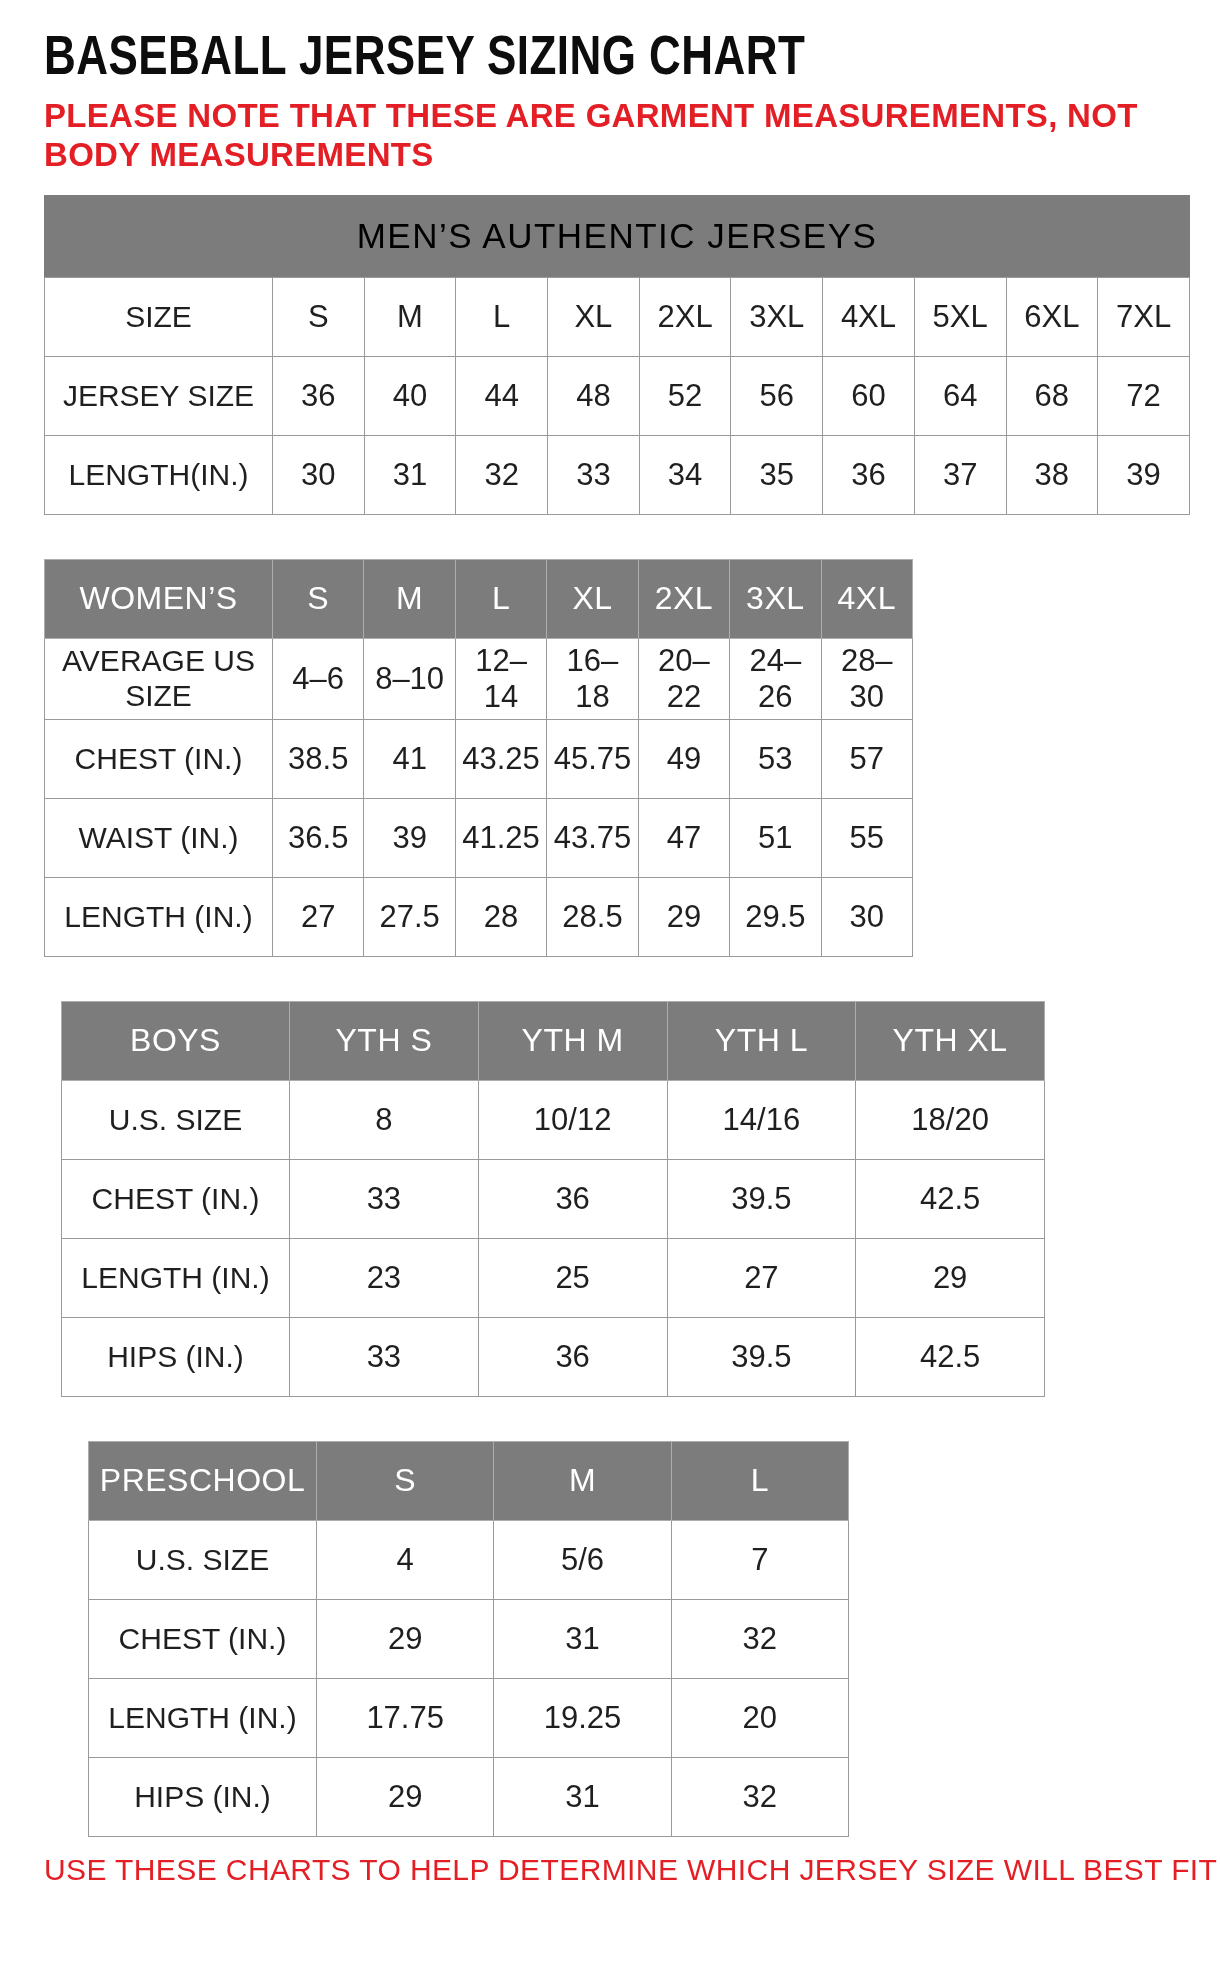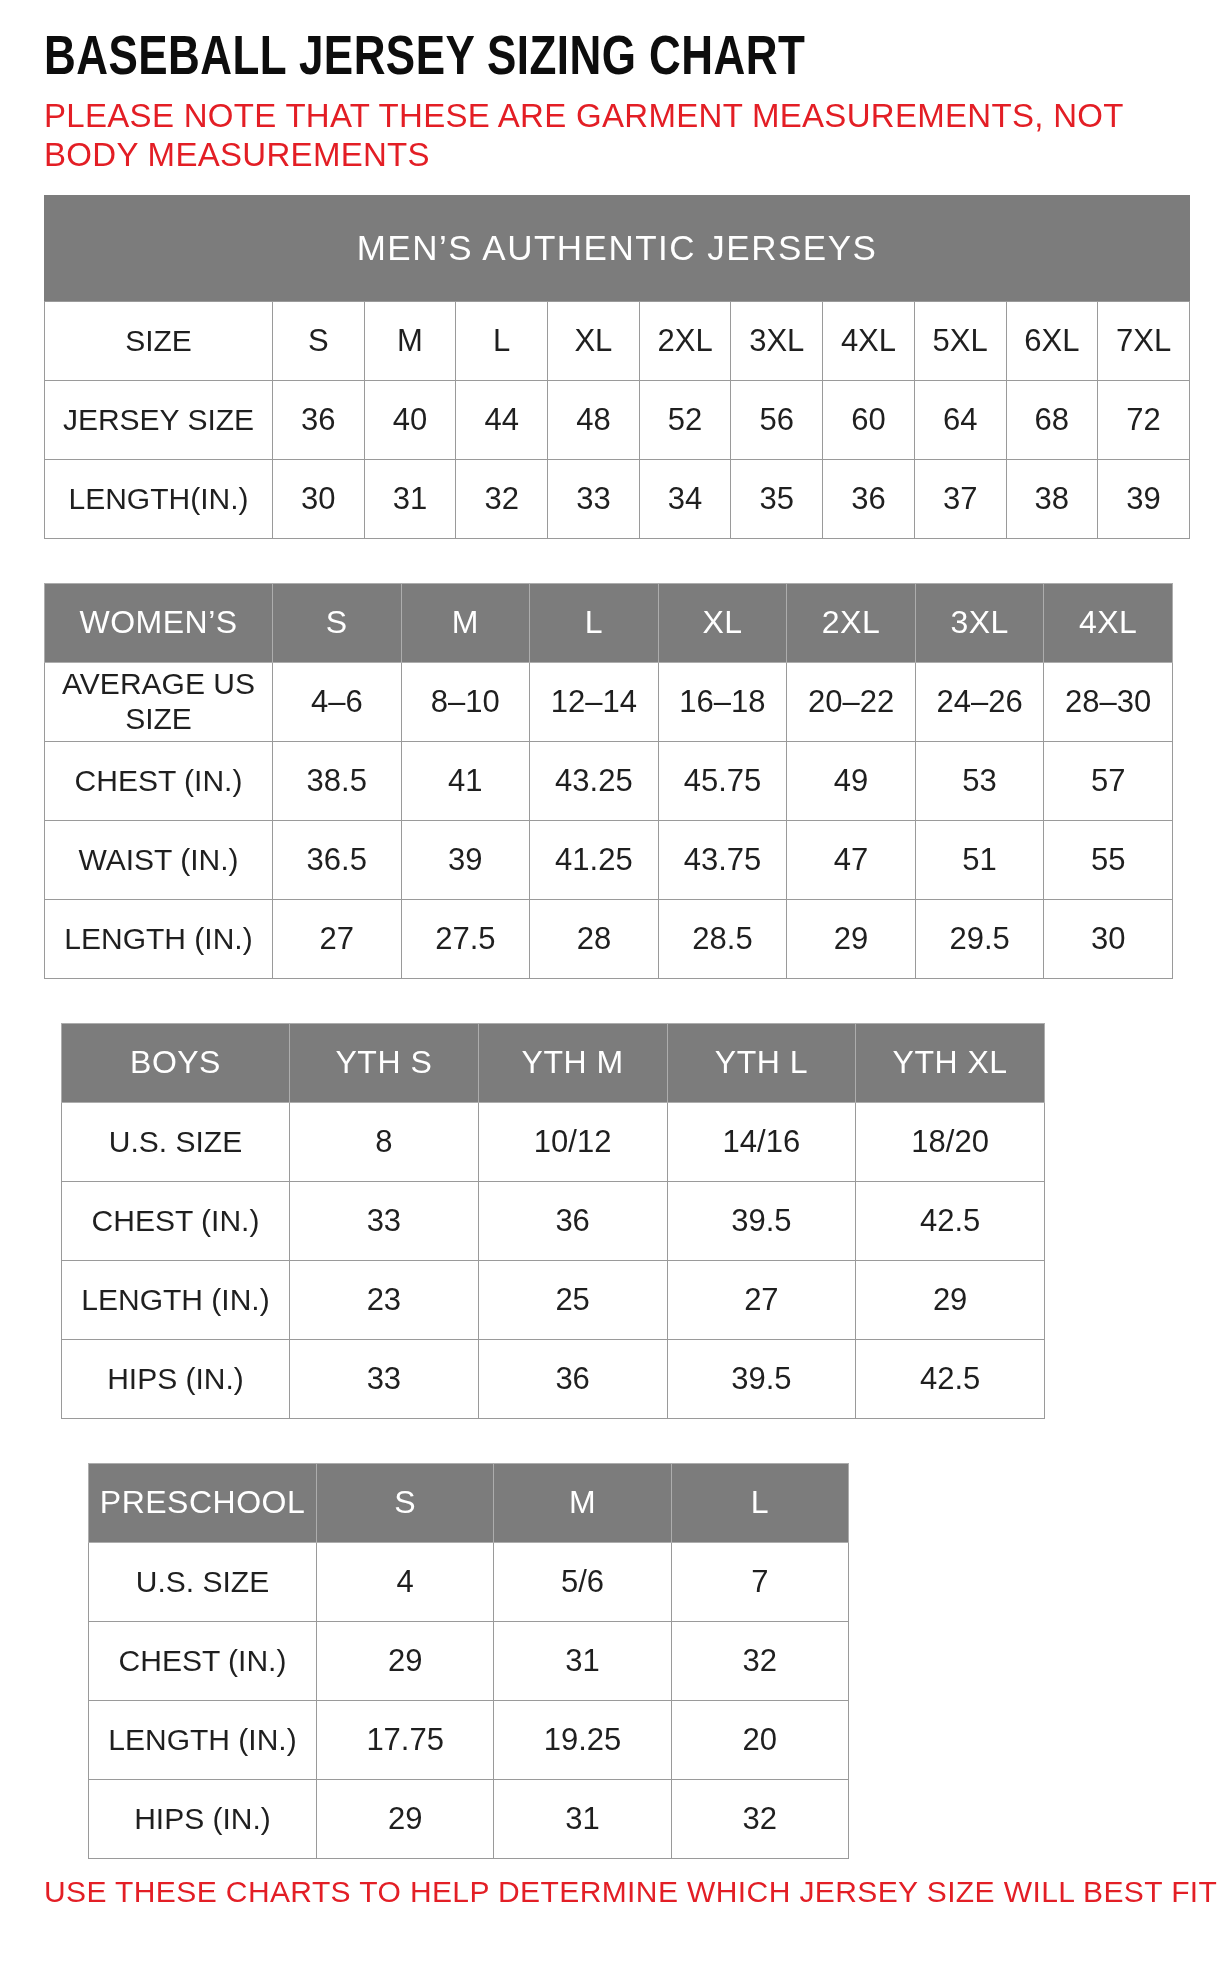--- a/index.html
+++ b/index.html
@@ -23,32 +23,33 @@
     line-height:1.1;
   }
 
   .note {
     margin-top:16px;
     max-width:1125px;
     color:var(--red,#e31e25);
     font-size:33px;
     line-height:1.18;
     letter-spacing:0.3px;
+    font-weight:bold;
   }
 
   .size-table { background:#fff; }
   .size-table.mens { margin-top:20px; width:1146px; }
-  .size-table.womens { margin-top:44px; width:1129px; }
+  .size-table.womens { margin-top:44px; width:869px; }
   .size-table.boys { margin-top:44px; width:1001px;padding-left:17px; }
   .size-table.preschool { margin-top:44px; width:805px;padding-left:44px; }
 
   .banner {
     background:var(--gray,#7c7c7c);
-    color:#ffffff;
-    height:106px;
+    color:#000000;
+    height:82px;
     display:flex; align-items:center; justify-content:center;
     font-size:35px;
     letter-spacing:1.5px;
   }
 
   table {
     border-collapse:collapse;
     table-layout:fixed;
     width:100%;
   }

